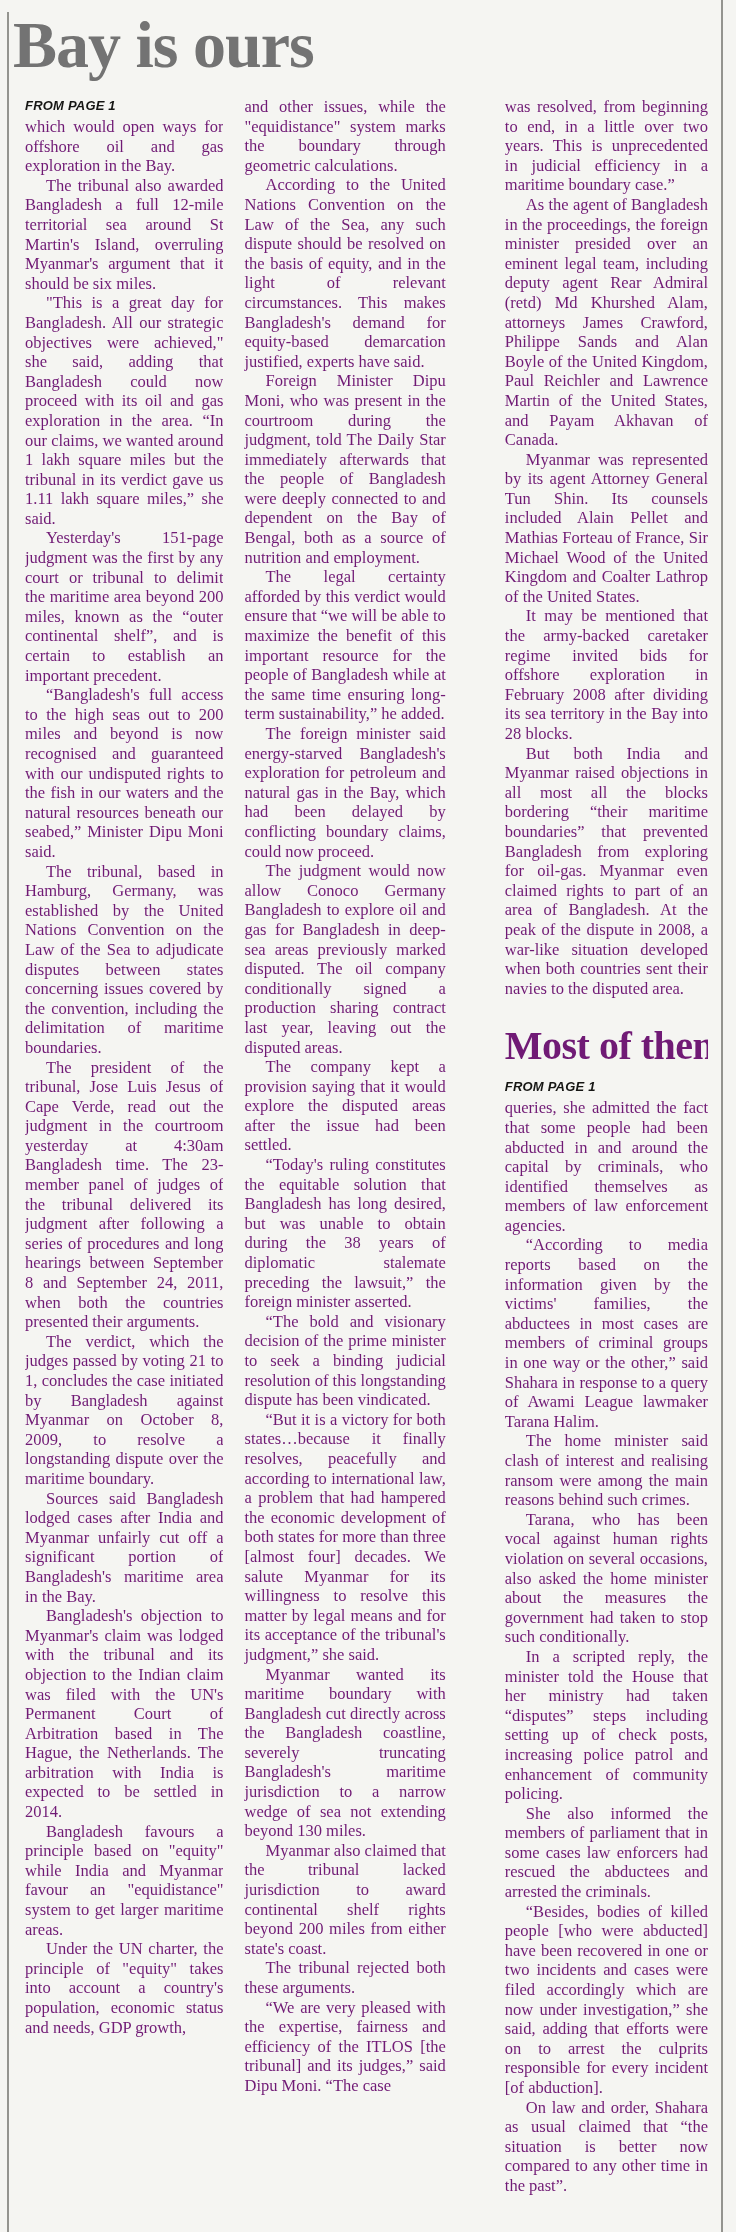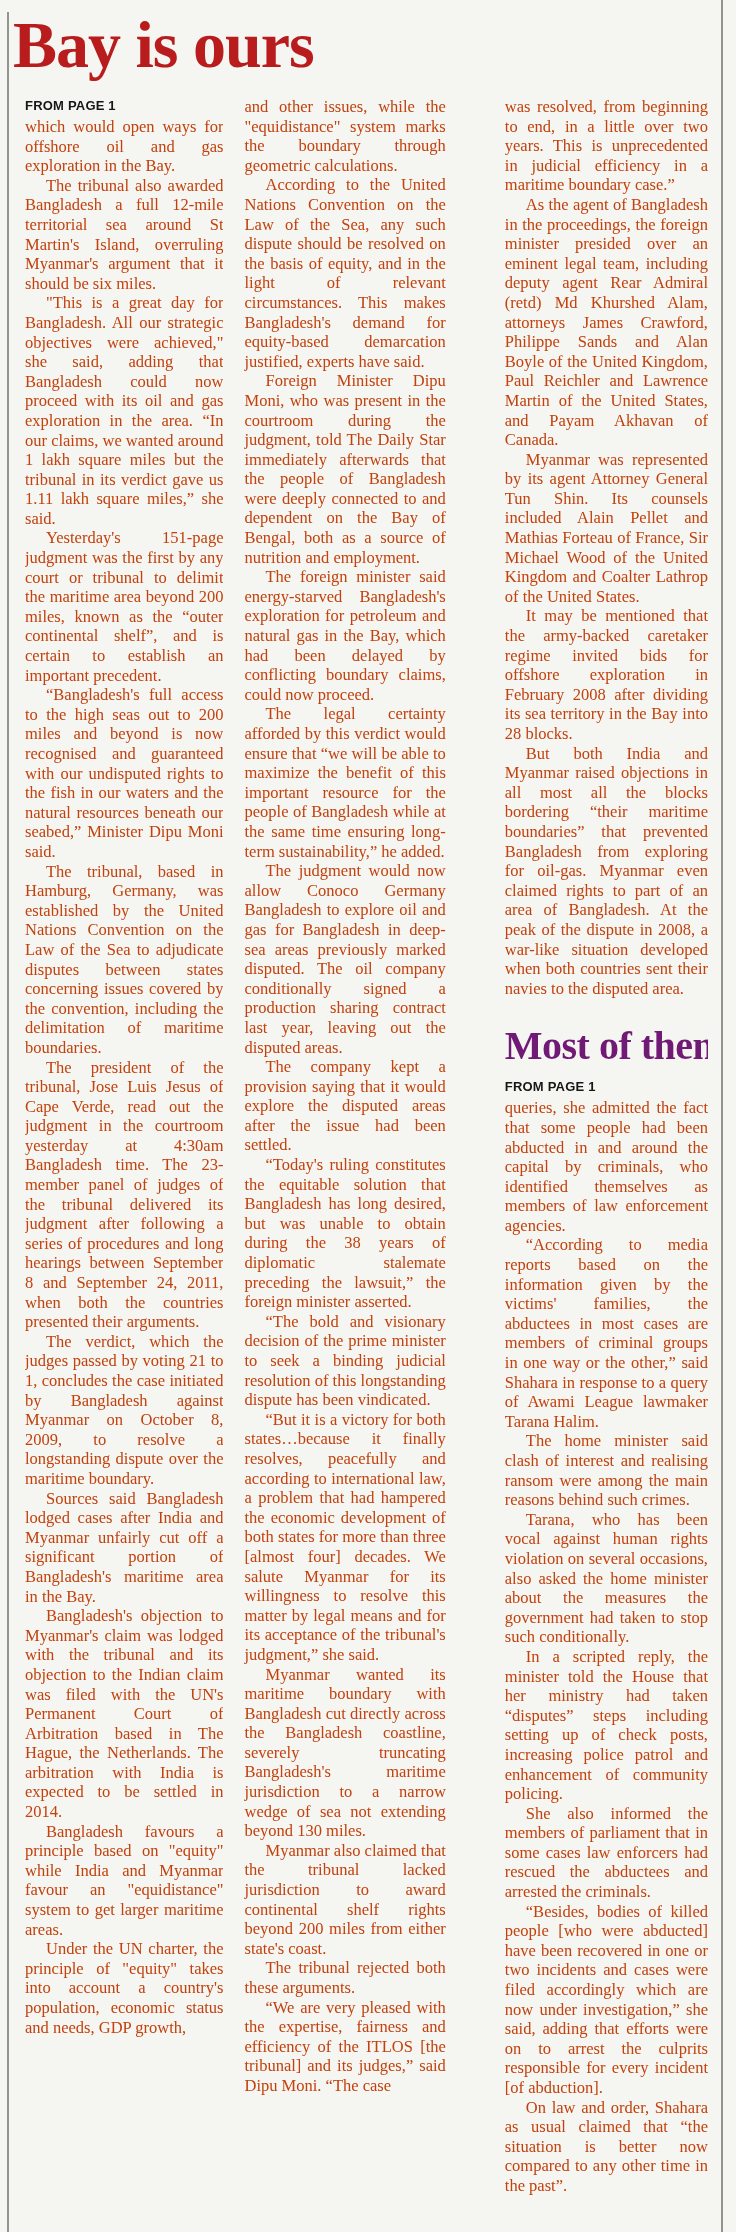--- a/index.html
+++ b/index.html
@@ -30,49 +30,50 @@
   .masthead {
     position: absolute;
     left: 13px; top: 0px;
     width: 700px; height: 97px;
   }
   .headline-main {
     font-size: 66px;
     line-height: 90px;
     font-weight: 700;
     letter-spacing: -1px;
-    color: #b91c1c;
+    color: #737373;
     white-space: nowrap;
   }
   .cols {
     position: absolute;
     left: 25px; top: 97px;
     width: 683px; height: 2135px;
     display: flex;
   }
   .col { overflow: hidden; height: 2135px; }
   .col-1 { width: 211px; margin-right: 21px; }
   .col-2 { width: 214px; margin-right: 23px; }
   .col-3 { width: 216px; margin-left: 36px; }
   .kicker {
     font-family: "Liberation Sans", "DejaVu Sans", sans-serif;
     font-weight: 700;
     font-size: 13px;
     line-height: 17px;
     letter-spacing: 0.2px;
     color: #161614;
     margin-bottom: 3px;
+    font-style: italic;
   }
   .flow p.para {
     margin: 0;
     font-size: 16.5px;
     line-height: 19.6px;
     text-align: justify;
     text-indent: 21px;
-    color: #c2410c;
+    color: #701a75;
   }
   .flow p.para:first-child { text-indent: 0; }
   .headline-2 {
     font-size: 40px;
     line-height: 44px;
     font-weight: 700;
     letter-spacing: -0.5px;
     color: #701a75;
     margin-top: 26px;
     margin-bottom: 10px;
@@ -108,22 +109,22 @@
           <p class="para">Bangladesh favours a principle based on "equity" while India and Myanmar favour an "equidistance" system to get larger maritime areas.</p>
           <p class="para">Under the UN charter, the principle of "equity" takes into account a country's population, economic status and needs, GDP growth,</p>
         </div>
     </div>
 
     <div class="col col-2">
       <div class="flow">
           <p class="para">and other issues, while the "equidistance" system marks the boundary through geometric calculations.</p>
           <p class="para">According to the United Nations Convention on the Law of the Sea, any such dispute should be resolved on the basis of equity, and in the light of relevant circumstances. This makes Bangladesh's demand for equity-based demarcation justified, experts have said.</p>
           <p class="para">Foreign Minister Dipu Moni, who was present in the courtroom during the judgment, told The Daily Star immediately afterwards that the people of Bangladesh were deeply connected to and dependent on the Bay of Bengal, both as a source of nutrition and employment.</p>
+          <p class="para">The legal certainty afforded by this verdict would ensure that “we will be able to maximize the benefit of this important resource for the people of Bangladesh while at the same time ensuring long-term sustainability,” he added.</p>
           <p class="para">The foreign minister said energy-starved Bangladesh's exploration for petroleum and natural gas in the Bay, which had been delayed by conflicting boundary claims, could now proceed.</p>
-          <p class="para">The legal certainty afforded by this verdict would ensure that “we will be able to maximize the benefit of this important resource for the people of Bangladesh while at the same time ensuring long-term sustainability,” he added.</p>
           <p class="para">The judgment would now allow Conoco Germany Bangladesh to explore oil and gas for Bangladesh in deep-sea areas previously marked disputed. The oil company conditionally signed a production sharing contract last year, leaving out the disputed areas.</p>
           <p class="para">The company kept a provision saying that it would explore the disputed areas after the issue had been settled.</p>
           <p class="para">“Today's ruling constitutes the equitable solution that Bangladesh has long desired, but was unable to obtain during the 38 years of diplomatic stalemate preceding the lawsuit,” the foreign minister asserted.</p>
           <p class="para">“The bold and visionary decision of the prime minister to seek a binding judicial resolution of this longstanding dispute has been vindicated.</p>
           <p class="para">“But it is a victory for both states…because it finally resolves, peacefully and according to international law, a problem that had hampered the economic development of both states for more than three [almost four] decades. We salute Myanmar for its willingness to resolve this matter by legal means and for its acceptance of the tribunal's judgment,” she said.</p>
           <p class="para">Myanmar wanted its maritime boundary with Bangladesh cut directly across the Bangladesh coastline, severely truncating Bangladesh's maritime jurisdiction to a narrow wedge of sea not extending beyond 130 miles.</p>
           <p class="para">Myanmar also claimed that the tribunal lacked jurisdiction to award continental shelf rights beyond 200 miles from either state's coast.</p>
           <p class="para">The tribunal rejected both these arguments.</p>
           <p class="para">“We are very pleased with the expertise, fairness and efficiency of the ITLOS [the tribunal] and its judges,” said Dipu Moni. “The case</p>
         </div>

